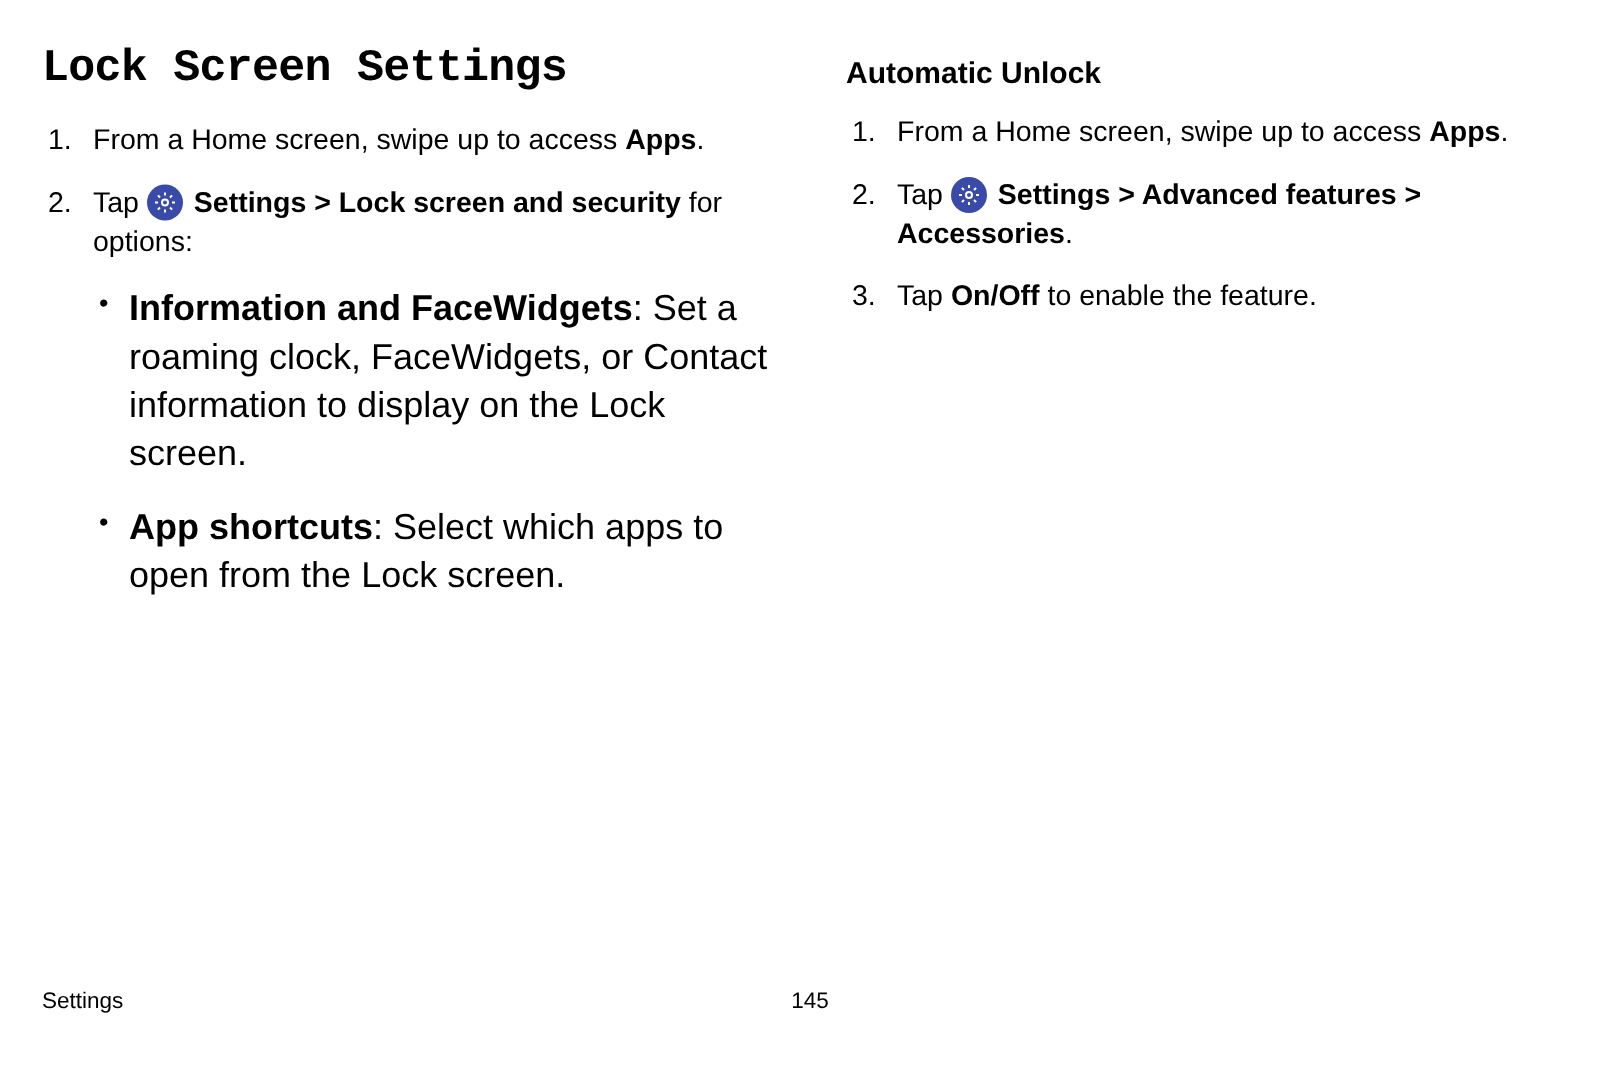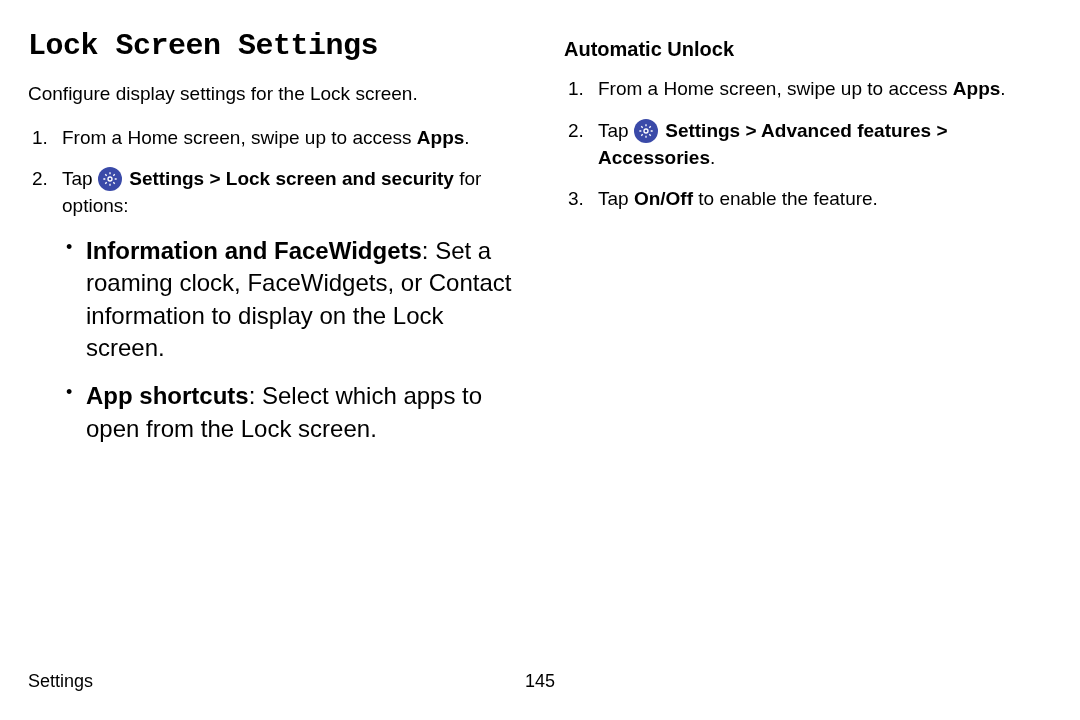--- a/index.html
+++ b/index.html
@@ -86,36 +86,35 @@
     height: 24px;
     background: #3a4aa8;
     border-radius: 50%;
     align-items: center;
     justify-content: center;
     margin: 0 2px 2px 0;
   }
   .settings-icon svg { width: 16px; height: 16px; }
   .footer {
     position: absolute;
-    bottom: 28px;
+    bottom: 44px;
     left: 28px;
     right: 28px;
     display: flex;
-    font-size: 18px;
+    font-size: 15px;
   }
   .footer .label { }
   .footer .page { position: absolute; left: 50%; transform: translateX(-50%); text-align: center; }
 </style>
 </head>
 <body>
 
 <div class="columns">
   <div class="col">
     <h1>Lock Screen Settings</h1>
-    <p class="intro">Configure display settings for the Lock screen.</p>
     <ol>
       <li>
         <span>From a Home screen, swipe up to access </span><span class="b">Apps</span><span>.</span>
       </li>
       <li>
         <span>Tap </span><span class="settings-icon">
             <svg viewBox="0 0 24 24" fill="none" stroke="#fff" stroke-width="2">
               <circle cx="12" cy="12" r="3"></circle>
               <path d="M12 2v3M12 19v3M4.9 4.9l2.1 2.1M17 17l2.1 2.1M2 12h3M19 12h3M4.9 19.1L7 17M17 7l2.1-2.1"></path>
             </svg>

